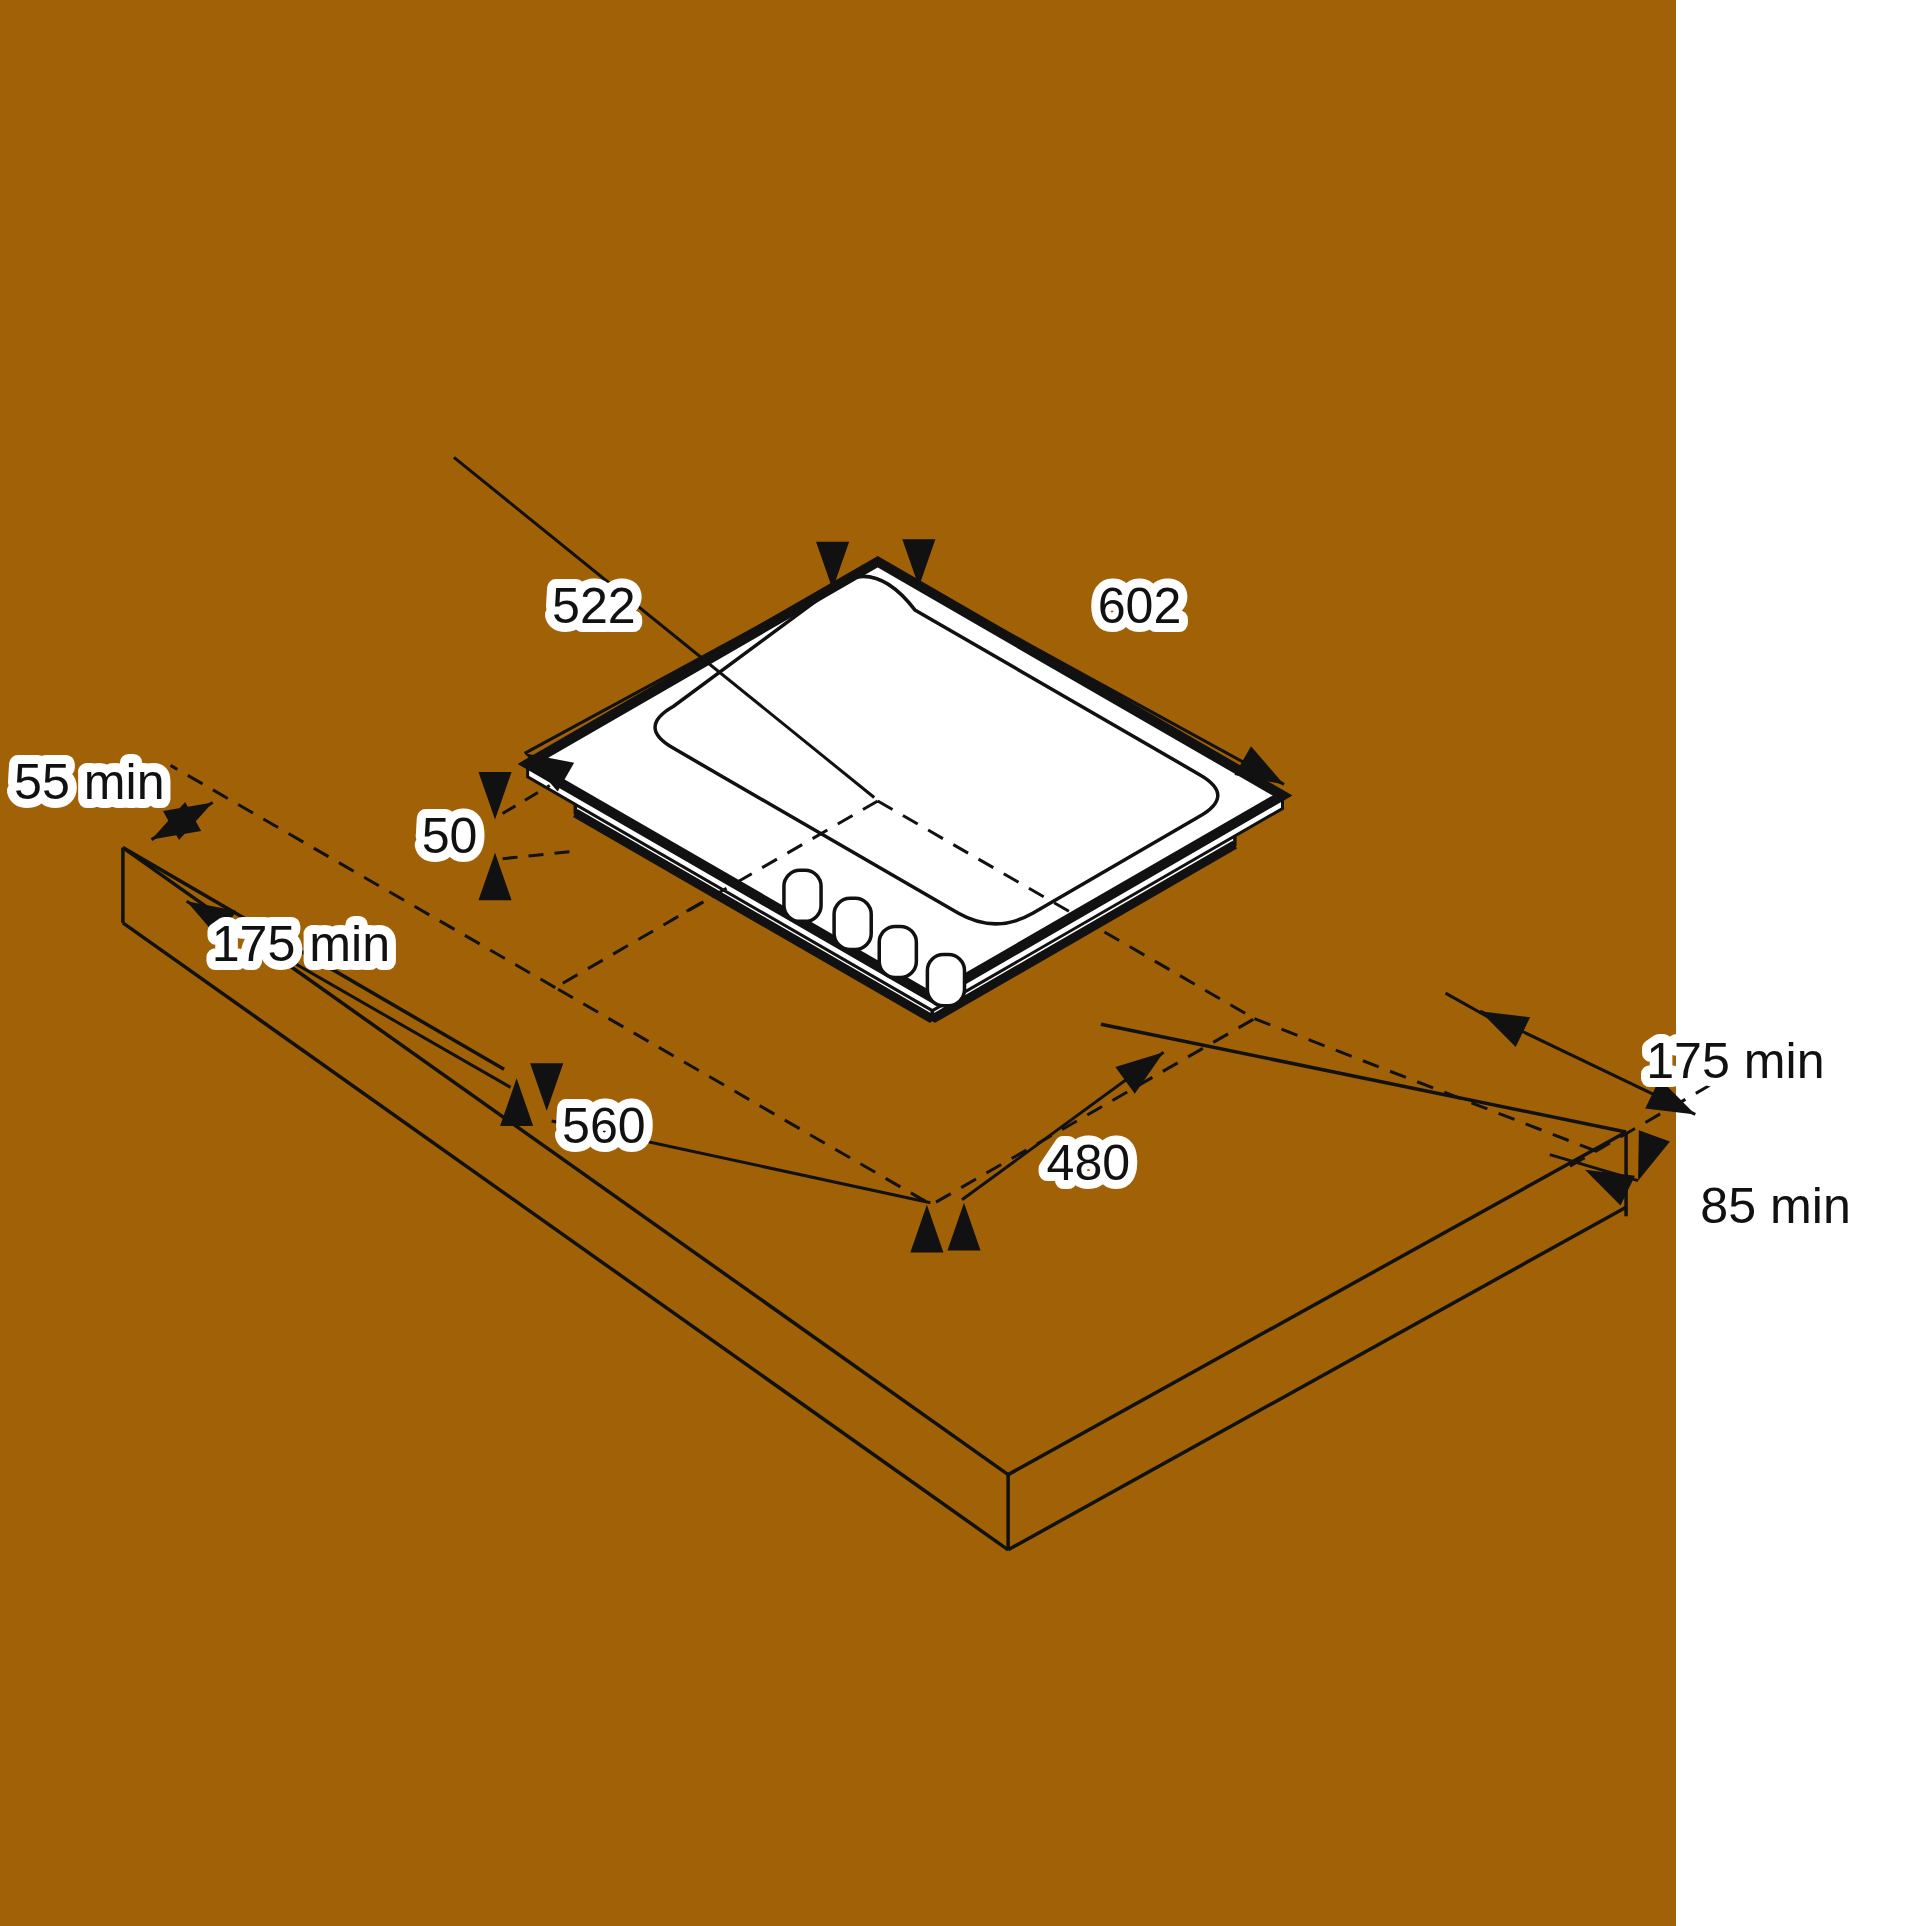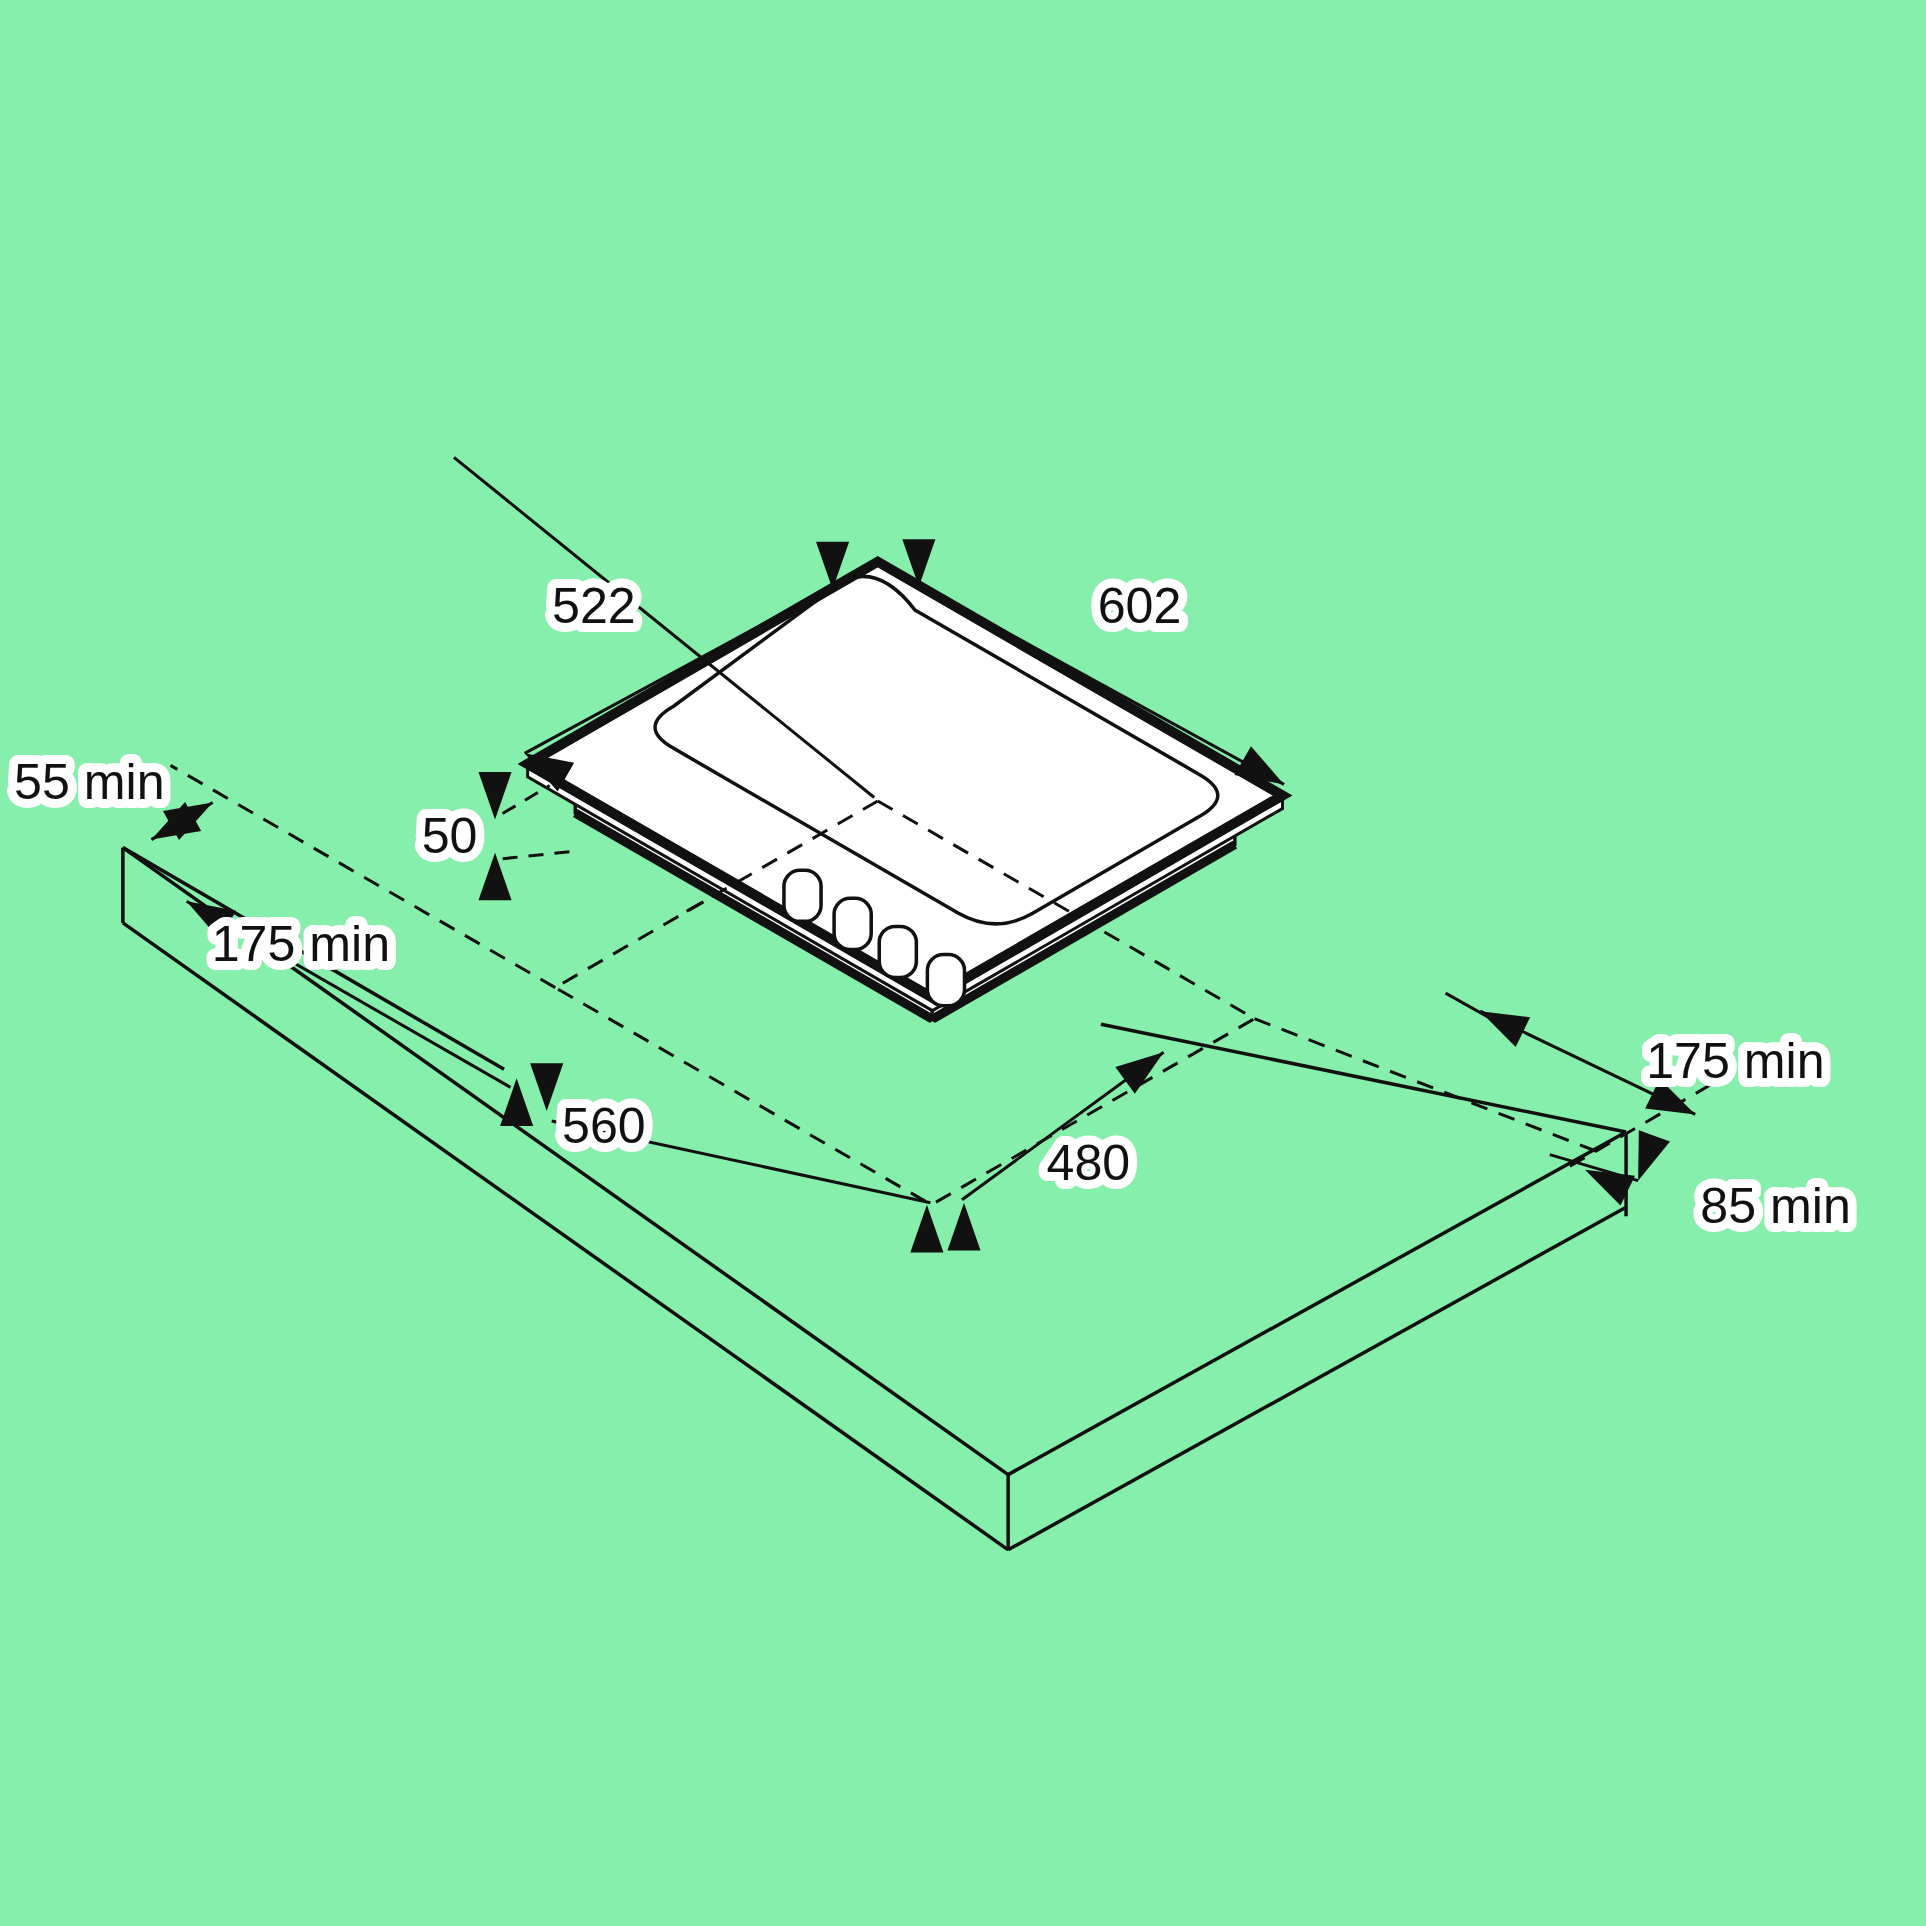--- a/index.html
+++ b/index.html
@@ -2,23 +2,23 @@
 <html style="font-size:8px"><head>
 <meta charset="utf-8">
 <style>
   html, body {
     margin: 0;
     padding: 0;
     background: #ffffff;
   }
   .canvas {
     position: relative;
-    width: 1926px;
+    width: 1676px;
     height: 1926px;
-    background: #86efac;
+    background: #a16207;
     font-family: "Liberation Sans", sans-serif;
   }
   svg { display: block; }
   .dim-label {
     font-family: "Liberation Sans", sans-serif;
     font-size: 100px;
     fill: #111111;
     paint-order: stroke;
     stroke: #ffffff;
     stroke-width: 36px;

